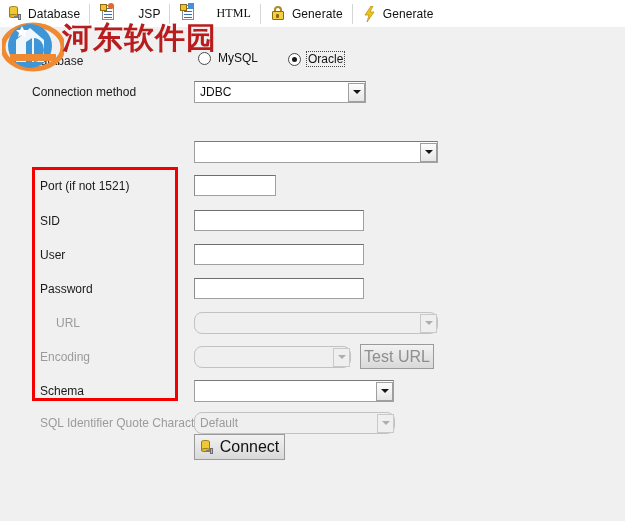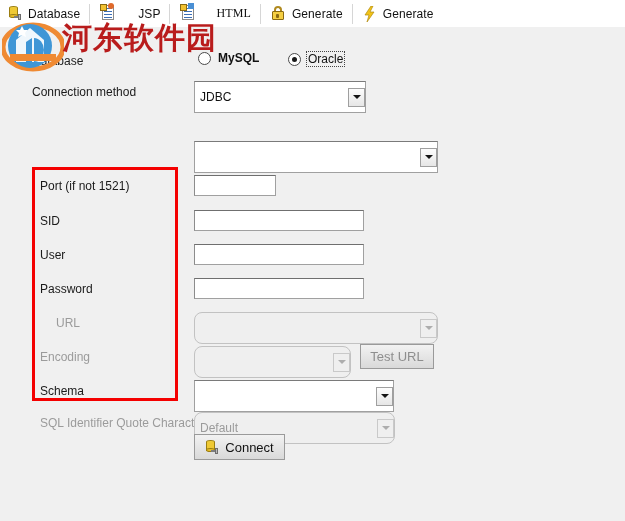--- a/index.html
+++ b/index.html
@@ -184,21 +184,21 @@
     box-sizing:border-box;
     height:21px;
   }
 
   .combo {
     position:absolute;
     background:#ffffff;
     border:1px solid #a0a0a0;
     border-top-color:#7a7a7a;
     box-sizing:border-box;
-    height:32px;
+    height:22px;
     display:flex;
     align-items:center;
   }
   .combo .cvalue {
     flex:1 1 auto;
     padding-left:5px;
     font-size:12px;
     color:#111;
     white-space:nowrap;
     overflow:hidden;
@@ -232,21 +232,21 @@
   .combo.disabled .carrow i { border-top-color:#adadad; }
 
   .btn {
     position:absolute;
     box-sizing:border-box;
     background:linear-gradient(#f2f2f2,#d9d9d9);
     border:1px solid #9a9a9a;
     display:flex;
     align-items:center;
     justify-content:center;
-    font-size:13px;
+    font-size:16px;
     color:#111;
   }
   .btn.disabled { color:#8e8e8e; }
   .btn .blabel { margin-left:7px; }
 
   
   #redbox {
     position:absolute;
     left:32px; top:140px;
     width:146px; height:234px;
@@ -343,21 +343,21 @@
       </svg>
     </span>
     <span class="tab-label">Generate</span>
   </div>
 </div>
 
 <div id="panel">
 
   <div class="group-label">Database</div>
 
-  <div class="radio-wrap" style="left:198px; top:24px;font-weight:bold;">
+  <div class="radio-wrap" style="left:198px; top:24px;">
     <span class="radio"></span>
     <span class="radio-text">MySQL</span>
   </div>
 
   <div class="radio-wrap" style="left:288px; top:24px;">
     <span class="radio checked"></span>
     <span class="radio-text focus">Oracle</span>
   </div>
 
   <div class="flabel" style="left:32px; top:58px;">Connection method</div>

